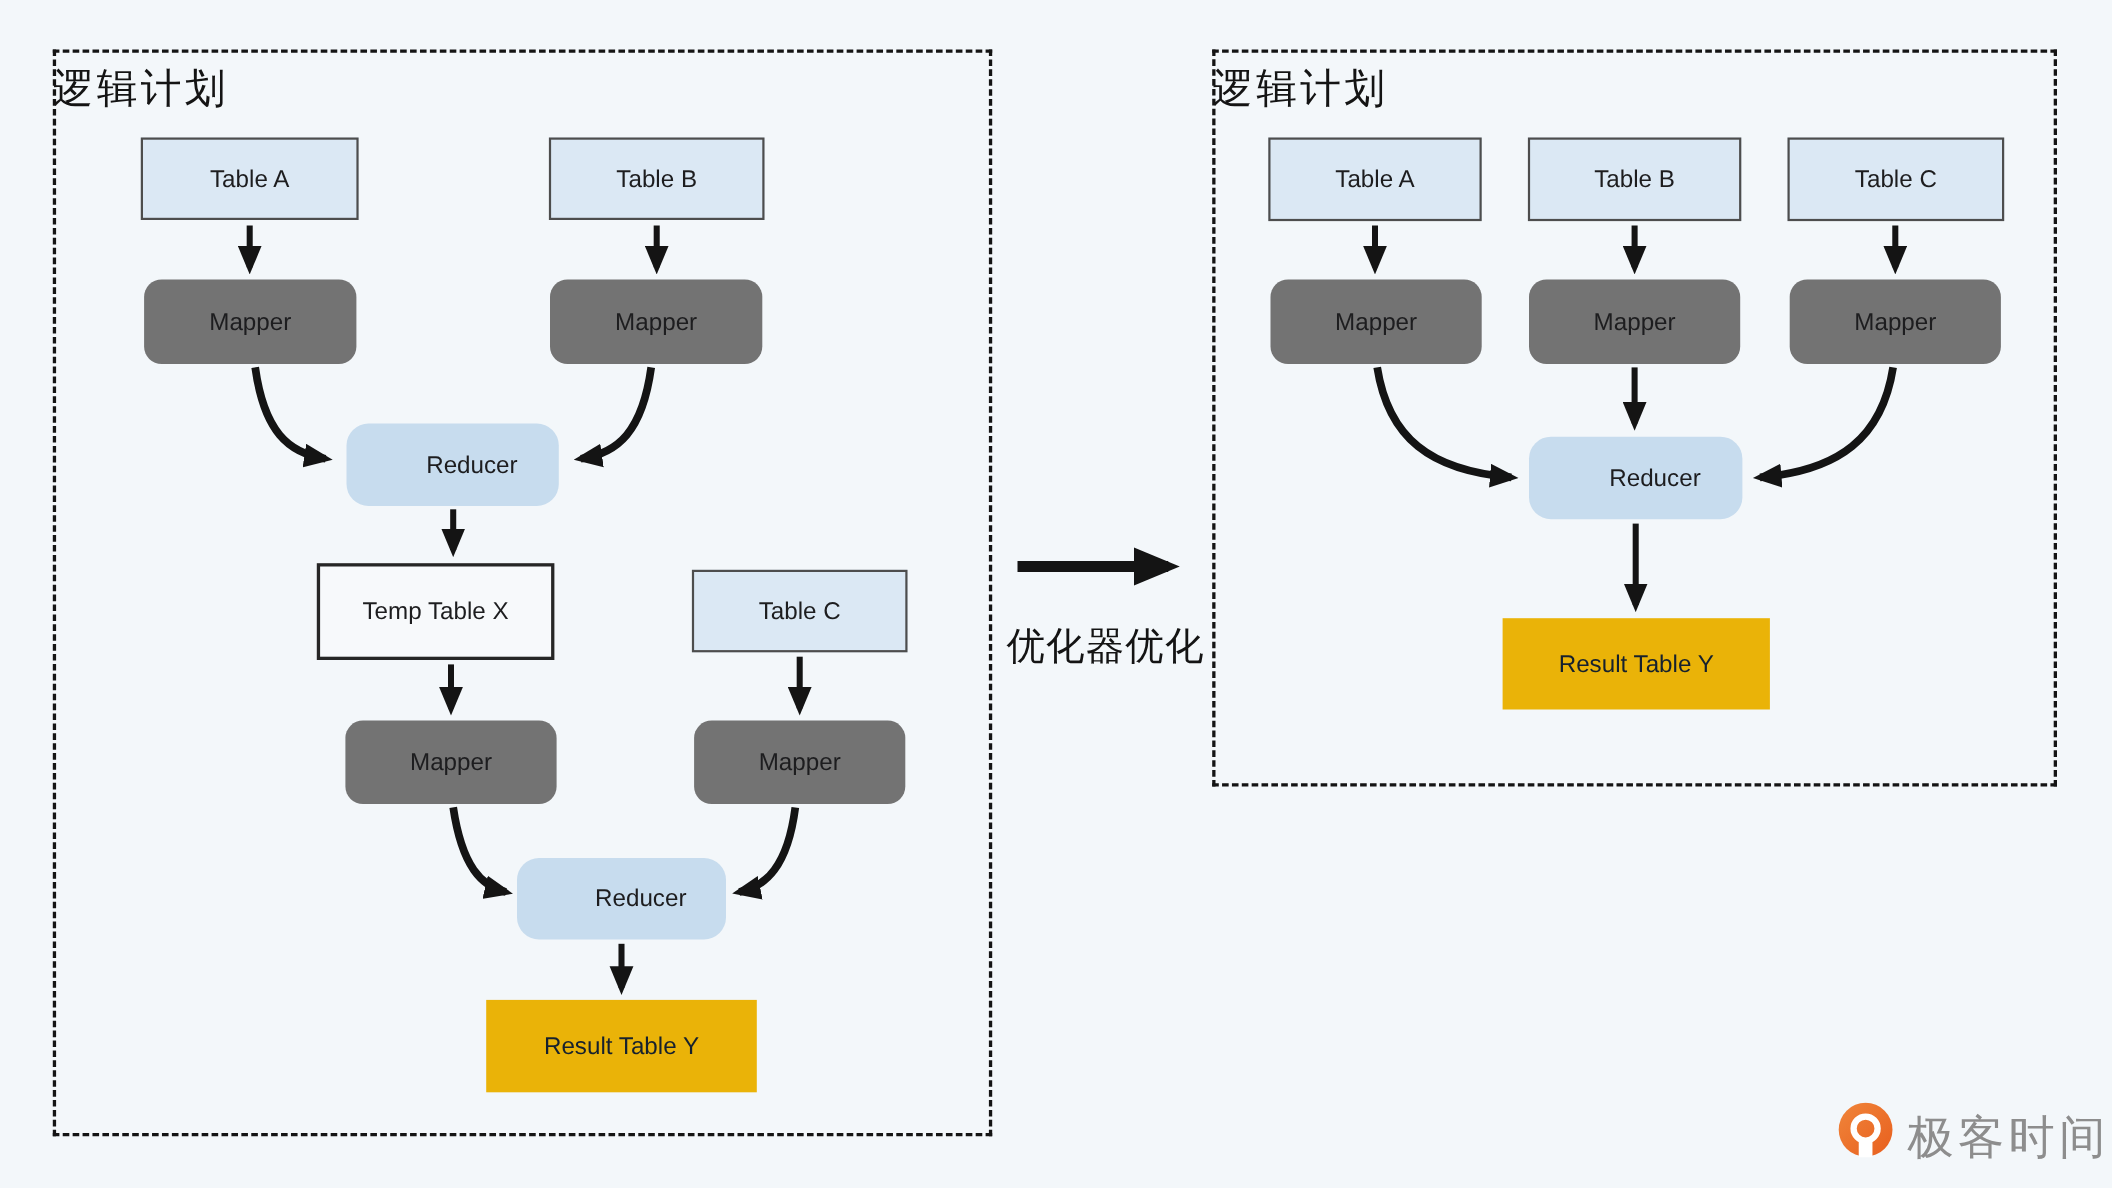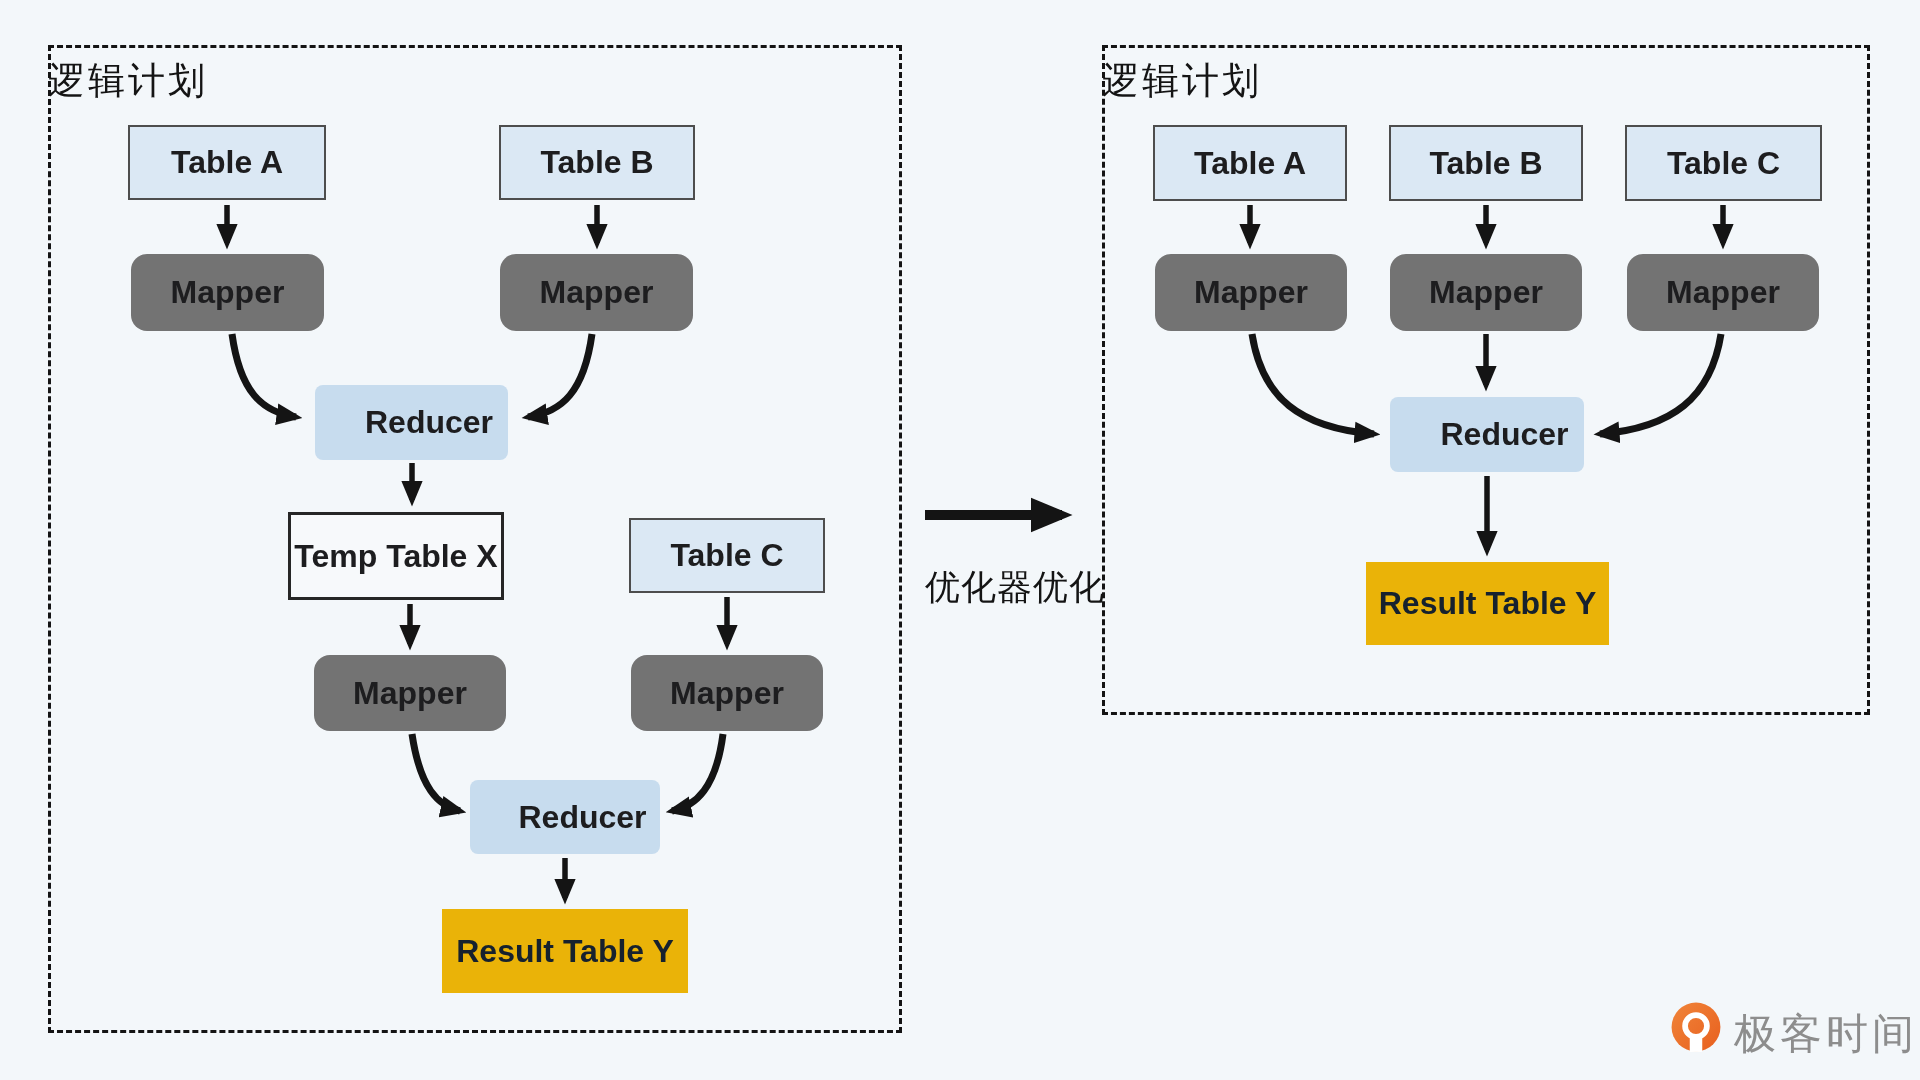--- a/index.html
+++ b/index.html
@@ -12,30 +12,30 @@
   .panel{
     position:absolute;border:3px dashed #141414;box-sizing:border-box;
     background:transparent;
   }
   .panel-title{
     position:absolute;text-align:left;font-size:37px;color:#141414;
     letter-spacing:3px;
   }
   .node{
     position:absolute;display:flex;align-items:center;justify-content:center;
-    font-size:32px;color:#1d1d1f;box-sizing:border-box;white-space:nowrap;font-weight:bold;
+    font-size:22px;color:#1d1d1f;box-sizing:border-box;white-space:nowrap;
   }
   .tbl{background:#dbe8f4;border:2px solid #4d4d4d;}
   .proc{background:#737373;border-radius:16px;}
-  .red{background:#c7dcee;border-radius:8px;padding-left:35px;}
+  .red{background:#c7dcee;border-radius:20px;padding-left:35px;}
   .tempx{background:#f7f9fb;border:3px solid #262626;}
   .result{background:#eab308;color:#16212e;text-align:center;}
   #arrow-layer{position:absolute;left:0;top:0;pointer-events:none;}
   .opt-label{
-    position:absolute;left:905px;top:564px;width:200px;text-align:right;
+    position:absolute;left:905px;top:564px;width:200px;text-align:center;
     font-size:35px;color:#141414;letter-spacing:1px;
   }
   .brand{
     position:absolute;left:1670px;top:1002px;display:flex;align-items:center;gap:12px;
   }
   .brand-text{font-size:42px;color:#8d8d8d;letter-spacing:4px;text-align:right;}
 </style>
 </head>
 <body>
 

